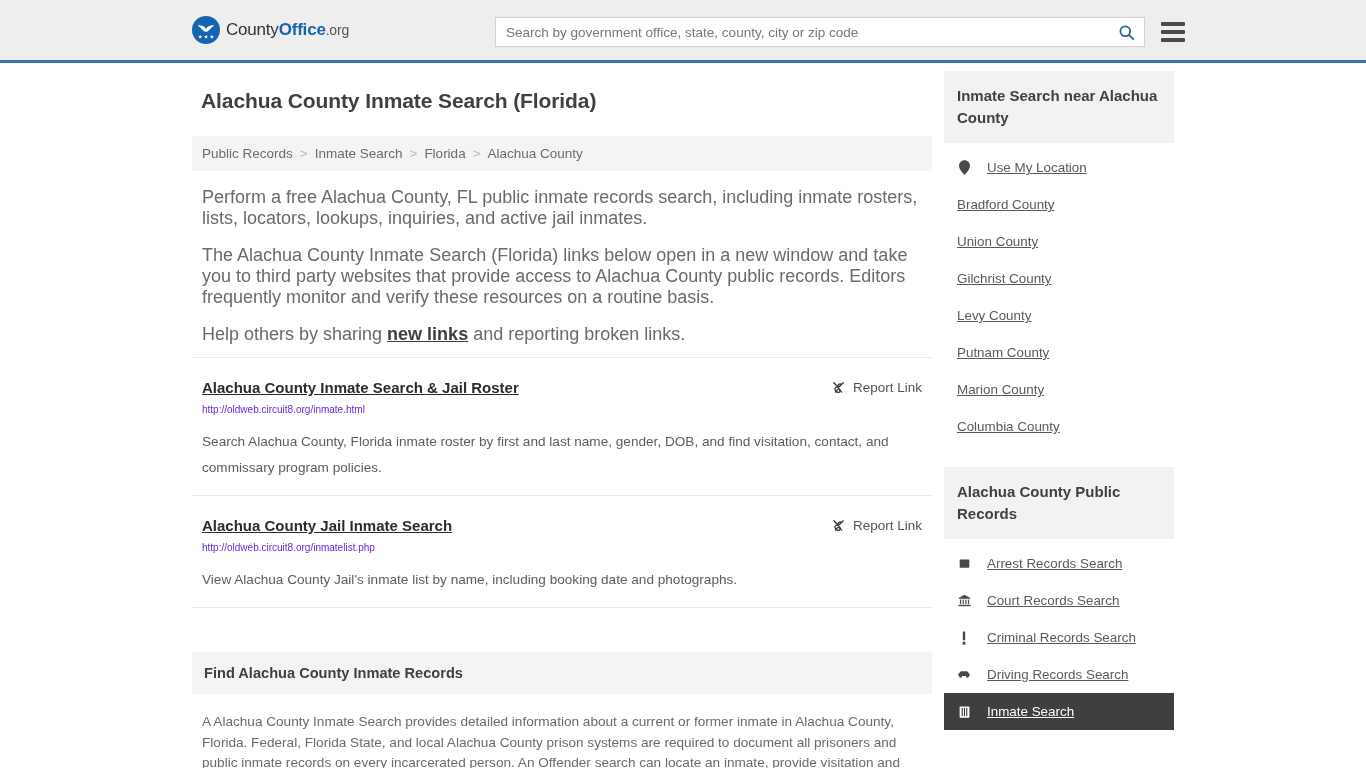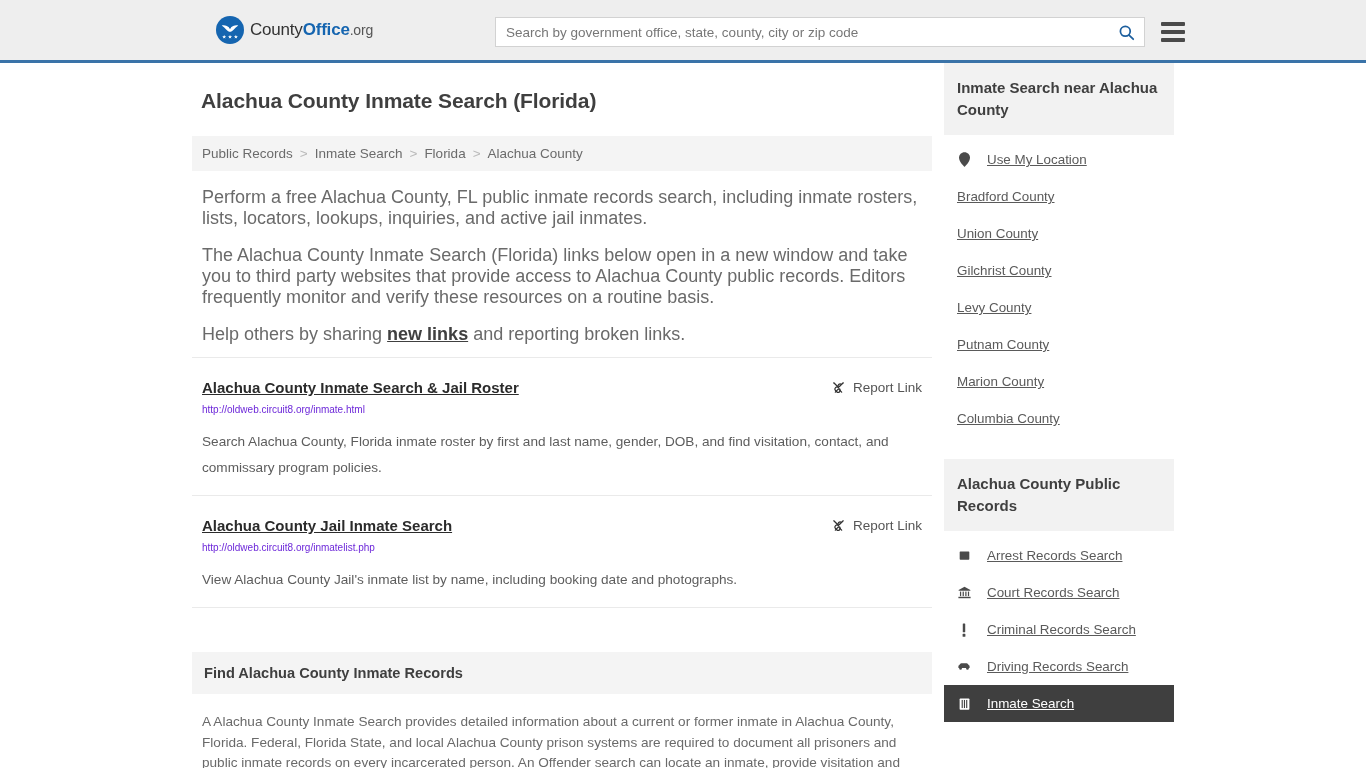--- a/index.html
+++ b/index.html
@@ -15,21 +15,20 @@
 
   
   .site-header {
     width: 100%;
     height: 63px;
     background: #eeeeee;
     border-bottom: 3px solid #3a73a8;
     display: flex;
     align-items: center;
     position: relative;
-    padding-left: 24px;
   }
 
   .logo-wrap {
     display: flex;
     align-items: center;
     margin-left: 192px;
     text-decoration: none;
     cursor: pointer;
   }
 
@@ -227,20 +226,21 @@
   }
 
   
   .side-panel-head {
     background: #f2f2f2;
     padding: 14px 13px;
     font-size: 15px;
     font-weight: bold;
     color: #3f3f3f;
     line-height: 22px;
+    margin-top: 8px;
   }
 
   .side-list { padding: 6px 13px 0 13px; }
 
   .side-item {
     display: flex;
     align-items: center;
     gap: 16px;
     padding: 11px 0;
     font-size: 13.4px;

